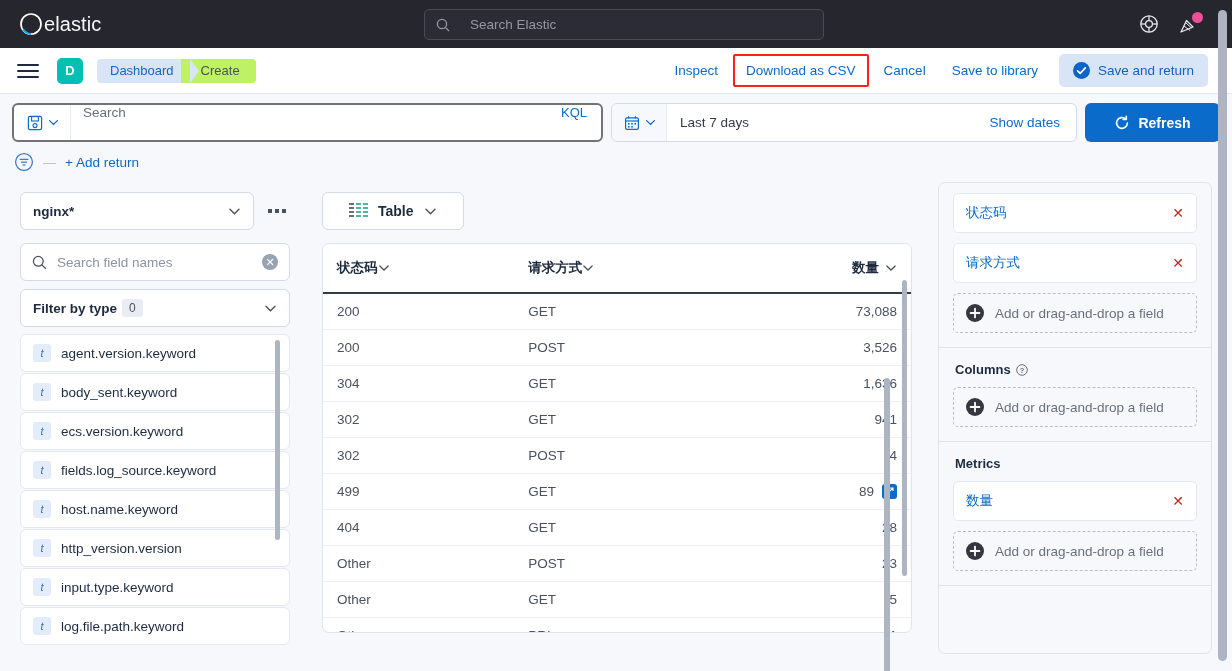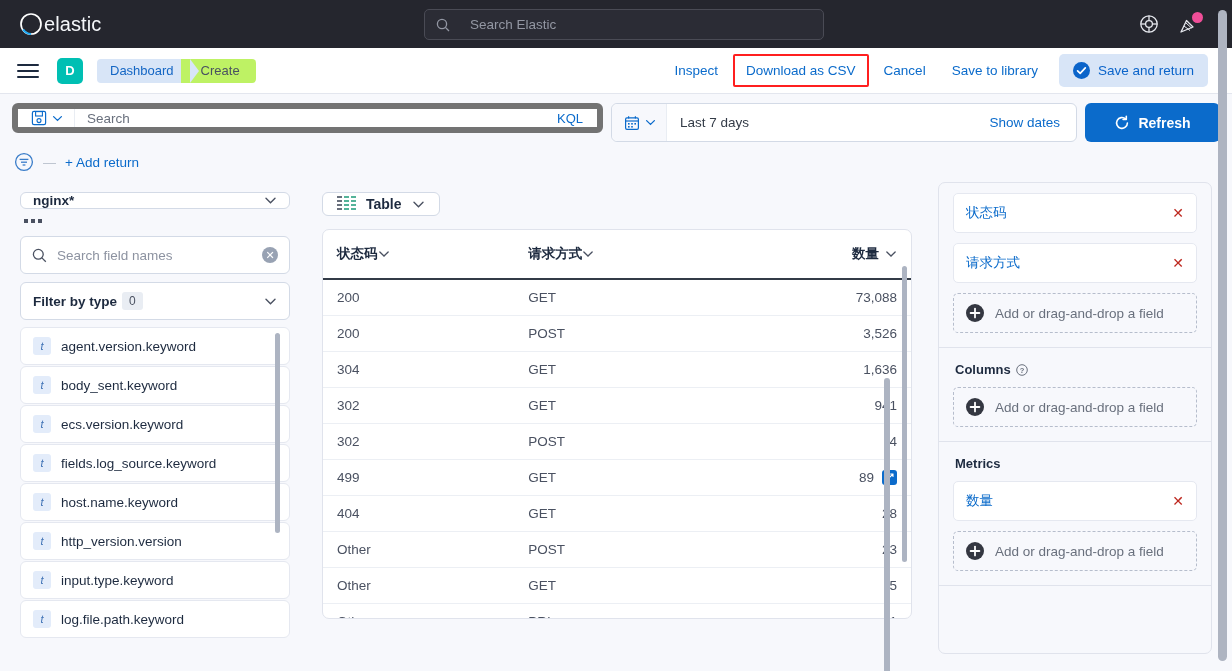--- a/index.html
+++ b/index.html
@@ -64,22 +64,22 @@
   .save-return {
     display: flex; align-items: center; gap: 8px;
     background: #d8e5f7; color: #0b64ca; font-size: 13.5px;
     border-radius: 5px; padding: 8px 14px; margin-left: 8px; cursor: pointer;
   }
   .chk-circle { width: 17px; height: 17px; flex: 0 0 17px; }
 
   
   .query-bar { background: #f7f8fc; padding: 9px 12px 0 12px; display: flex; gap: 8px; }
   .qb-left {
-    flex: 0 0 591px; height: 30px; background: #fff;
-    border: 6px solid #737373; border-radius: 6px; display: flex; align-items: center;
+    flex: 0 0 591px; height: 39px; background: #fff;
+    border: 2px solid #737373; border-radius: 6px; display: flex; 
   }
   .saved-q { display:flex; align-items:center; gap:5px; padding: 0 11px 0 13px; border-right: 1px solid #e9edf3; height: 100%; cursor:pointer;}
   .qb-input { flex: 1; padding: 0 12px; color: #69707d; font-size: 13.5px; }
   .kql-label { color: #0b6bcb; font-size: 13px; padding: 0 14px; cursor: pointer; }
   .qb-date {
     flex: 1; height: 39px; background: #fff; border: 1px solid #d3dae6;
     border-radius: 6px; display: flex; align-items: center;
   }
   .cal-btn { display:flex; align-items:center; gap:5px; padding: 0 10px 0 12px; border-right: 1px solid #e9edf3; height: 100%; background:#f7f8fc; border-radius: 6px 0 0 6px; cursor:pointer;}
   .date-val { flex: 1; padding-left: 13px; font-size: 13.5px; color: #333b47; }
@@ -93,21 +93,21 @@
   
   .filter-bar { display: flex; align-items: center; gap: 9px; padding: 10px 0 10px 14px; }
   .dash-sep { color: #b8bfcc; font-size: 13px; }
   .add-filter { color: #0b6bcb; font-size: 13.5px; cursor: pointer; }
 
   
   .workspace { display: flex; height: 484px; position: relative; }
 
   
   .datapanel { width: 302px; padding: 10px 12px 0 20px; position: relative; }
-  .ds-row { display: flex; gap: 10px; flex-direction: column; }
+  .ds-row { display: flex; align-items: center; gap: 10px; }
   .ds-select {
     flex: 1; height: 38px; background: #fff; border: 1px solid #d3dae6; border-radius: 6px;
     display: flex; align-items: center; padding: 0 12px; font-size: 13.5px; font-weight: bold;
     color: #1d2a3f; cursor: pointer;
   }
   .ds-select .cv { margin-left: auto; }
   .dots { display: flex; gap: 3px; padding: 0 4px; cursor: pointer; }
   .dots i { width: 4px; height: 4px; background: #4a5161; display: block; }
   .field-search {
     margin-top: 13px; height: 38px; background: #fff; border: 1px solid #d3dae6;
@@ -131,22 +131,22 @@
   .t-icon {
     width: 18px; height: 18px; flex: 0 0 18px; background: #e3ecfa; color: #3f72b5;
     border-radius: 3px; font-size: 11px; font-style: italic;
     display: flex; align-items: center; justify-content: center;
   }
   .fl-scrollbar { position: absolute; right: 10px; top: 6px; width: 5px; height: 200px; background: #adb4c2; border-radius: 3px; }
 
   
   .vizcol { flex: 1; padding: 10px 0 0 20px; position: relative; }
   .chart-type-btn {
-    display: inline-flex; align-items: center; gap: 10px; height: 24px;
-    background: #fff; border: 1px solid #d3dae6; border-radius: 6px; padding: 0 14px;
+    display: inline-flex; align-items: center; gap: 10px; height: 38px;
+    background: #fff; border: 1px solid #d3dae6; border-radius: 6px; padding: 0 26px;
     font-size: 14px; font-weight: bold; color: #1d2a3f; cursor: pointer;
   }
   .tbl-icon { display: flex; gap: 2px; }
   .tbl-icon i { display: block; width: 5px; }
   .tbl-icon i span { display: block; height: 2px; margin-bottom: 2px; }
   .viz-card {
     margin-top: 13px; margin-right: 26px; background: #fff; border: 1px solid #e0e3ec;
     border-radius: 7px; height: 390px; overflow: hidden; position: relative;
   }
   table.lens { width: 100%; border-collapse: collapse; }

